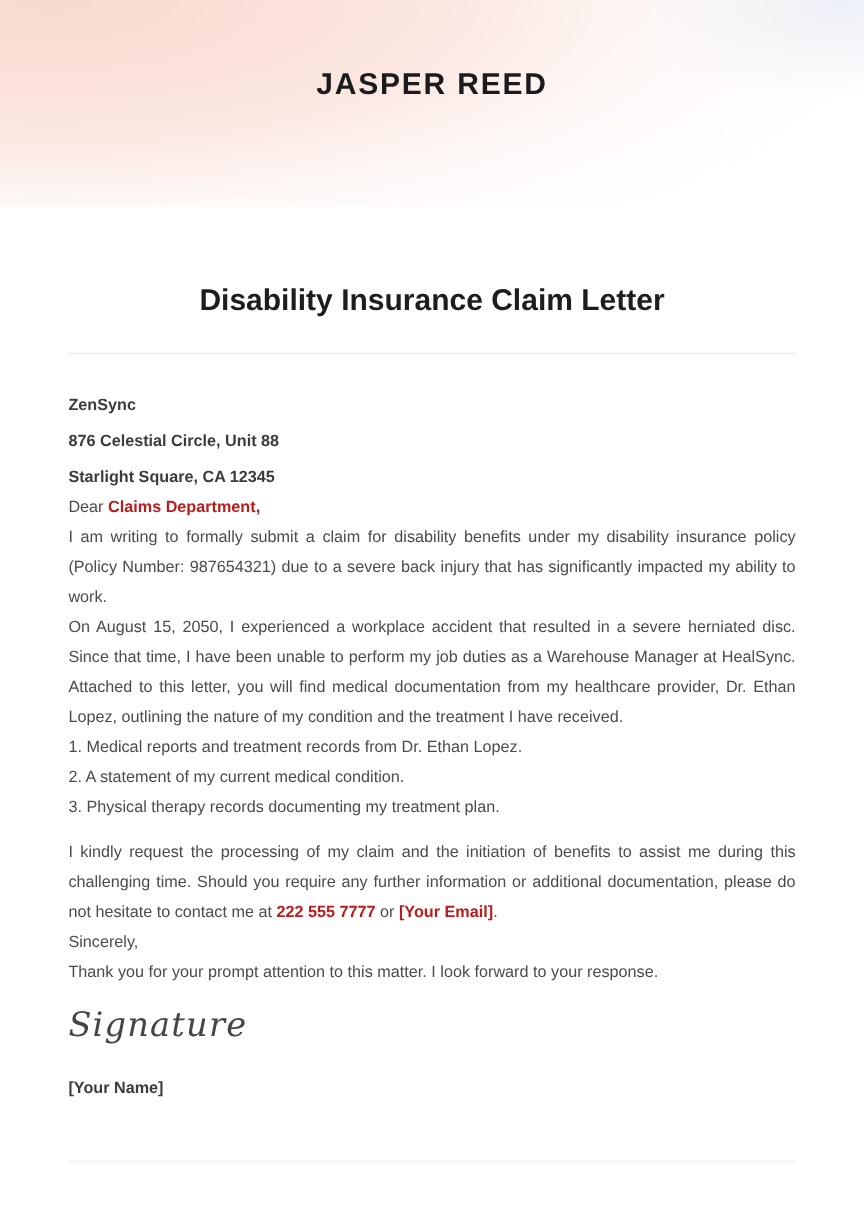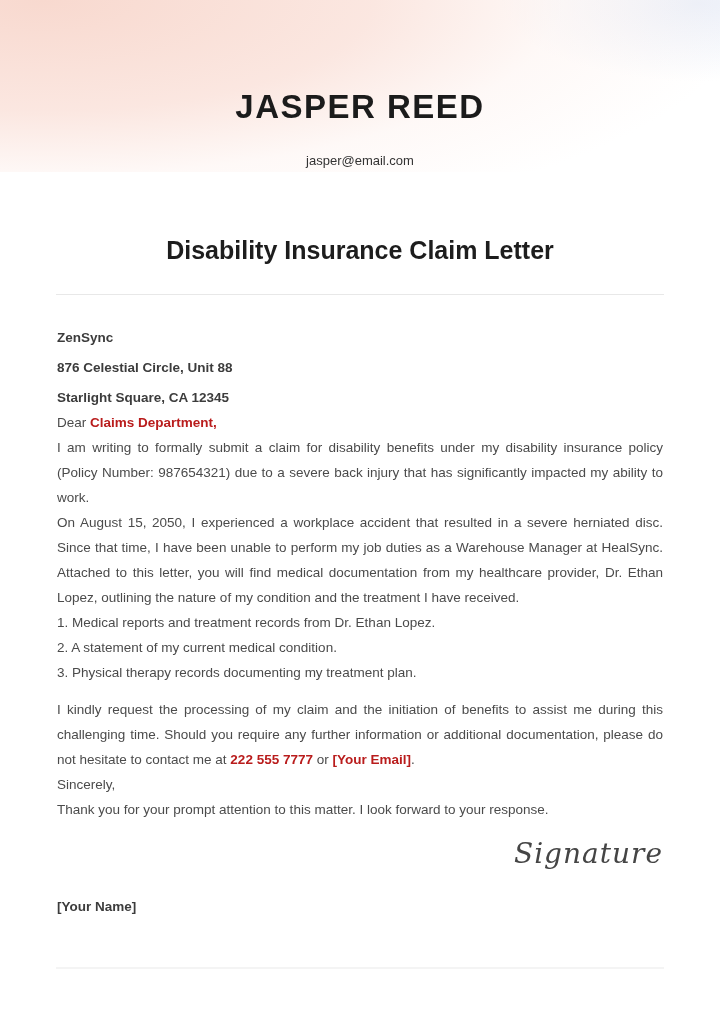--- a/index.html
+++ b/index.html
@@ -18,22 +18,22 @@
   .letterhead {
     height: 172px;
     text-align: center;
     background:
       radial-gradient(120% 170% at 6% 0%, #f8d9cf 0%, rgba(250,224,216,0.78) 38%, rgba(253,240,236,0.42) 60%, rgba(255,255,255,0) 82%),
       radial-gradient(42% 70% at 97% 2%, rgba(233,238,248,0.9) 0%, rgba(255,255,255,0) 65%),
       #ffffff;
   }
   .letterhead-name {
     margin: 0;
-    padding-top: 88px;
-    font-size: 33px;
+    padding-top: 56px;
+    font-size: 25px;
     font-weight: 700;
     letter-spacing: 1.5px;
     color: #1b1b1b;
   }
   .letterhead-email {
     margin-top: 27px;
     font-size: 13px;
     color: #333333;
   }
   .doc-title {
@@ -65,21 +65,20 @@
   .justified { text-align: justify; }
   .request-par { margin-top: 12px !important; }
   .signature-script {
     margin-top: 12px !important;
     font-family: "DejaVu Serif", serif;
     font-style: italic;
     font-size: 28px;
     line-height: 40px;
     color: #454545;
     letter-spacing: 1px;
-    text-align: right;
   }
   .your-name {
     margin-top: 20px !important;
     font-weight: 700;
     color: #3c3c3c;
   }
   .bottom-rule {
     position: absolute;
     left: 56px; right: 56px;
     bottom: 50px;
@@ -88,21 +87,20 @@
     margin: 0;
   }
 </style>
 </head>
 <body>
 
 <div class="page">
 
   <div class="letterhead">
     <h1 class="letterhead-name">JASPER REED</h1>
-    <div class="letterhead-email">jasper@email.com</div>
   </div>
 
   <h2 class="doc-title">Disability Insurance Claim Letter</h2>
 
   <hr class="rule">
 
   <div class="content">
 
     <p class="addr-line">ZenSync</p>
     <p class="addr-line addr-gap">876 Celestial Circle, Unit 88</p>

